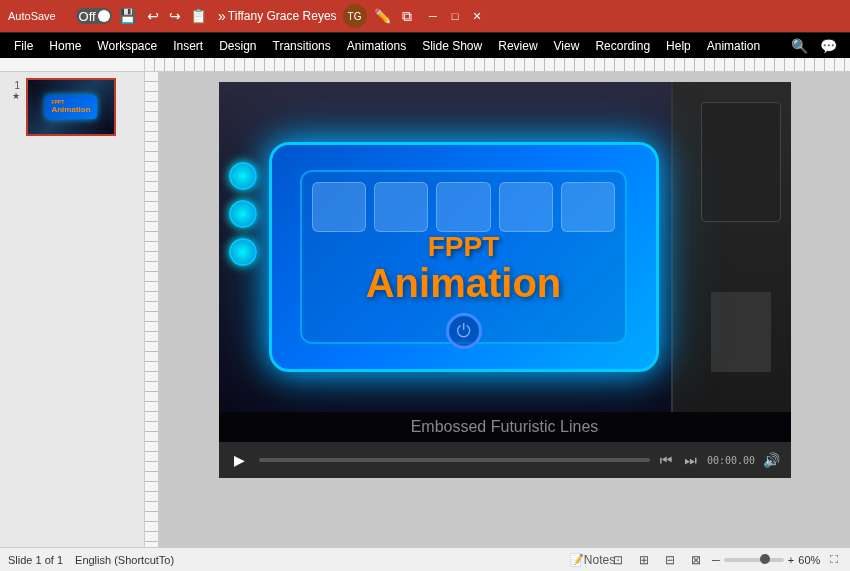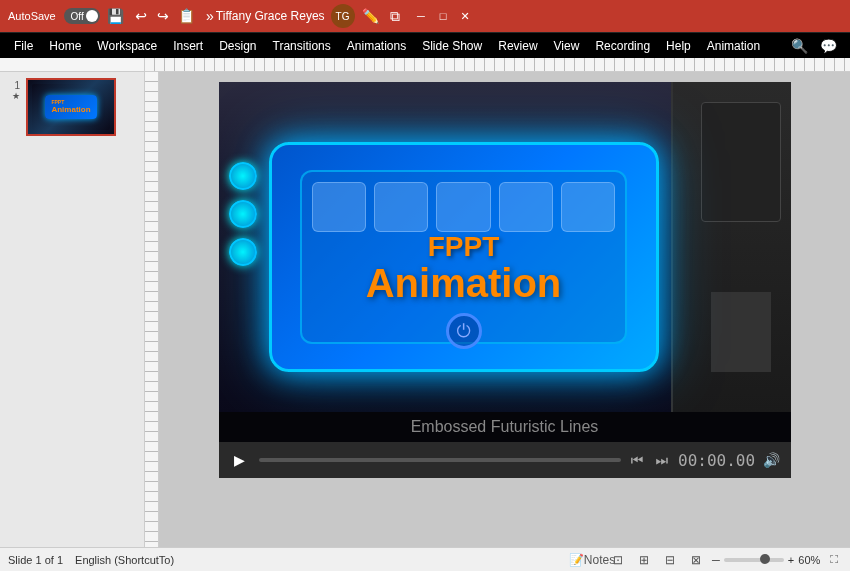--- a/index.html
+++ b/index.html
@@ -10,21 +10,21 @@
       height: 32px;
       background: #c0392b;
       display: flex;
       align-items: center;
       padding: 0 8px;
       color: white;
     }
     #autosave-area {
       display: flex;
       align-items: center;
-      gap: 8px;
+      gap: 20px;
       font-size: 11px;
     }
     .autosave-label { font-size: 11px; color: white; }
     .autosave-toggle {
       background: #555;
       border-radius: 8px;
       width: 36px;
       height: 16px;
       display: flex;
       align-items: center;
@@ -415,21 +415,21 @@
       border-radius: 2px;
     }
     .skip-back, .skip-fwd {
       color: #aaa;
       font-size: 14px;
       cursor: pointer;
       padding: 2px;
     }
     .time-display {
       color: #aaa;
-      font-size: 16px;
+      font-size: 10px;
       font-family: monospace;
     }
     .volume-icon {
       color: #aaa;
       font-size: 14px;
     }
     
     #watermark {
       background: rgba(0,0,0,0.7);
       color: #888;
@@ -496,21 +496,21 @@
       padding: 2px 4px;
     }
   </style>
 </head>
 <body>
 
 <div id="title-bar">
   <div id="autosave-area">
     <span class="autosave-label">AutoSave</span>
     <div class="autosave-toggle">
-      <span style="font-size:10px;margin-right:2px;">Off</span>
+      <span style="font-size:13px;margin-right:2px;">Off</span>
       <div class="toggle-knob"></div>
     </div>
   </div>
   <div id="title-bar-icons">
     <span class="tb-icon">💾</span>
     <span class="tb-icon">↩</span>
     <span class="tb-icon">↪</span>
     <span class="tb-icon">📋</span>
     <span class="tb-icon">»</span>
   </div>

